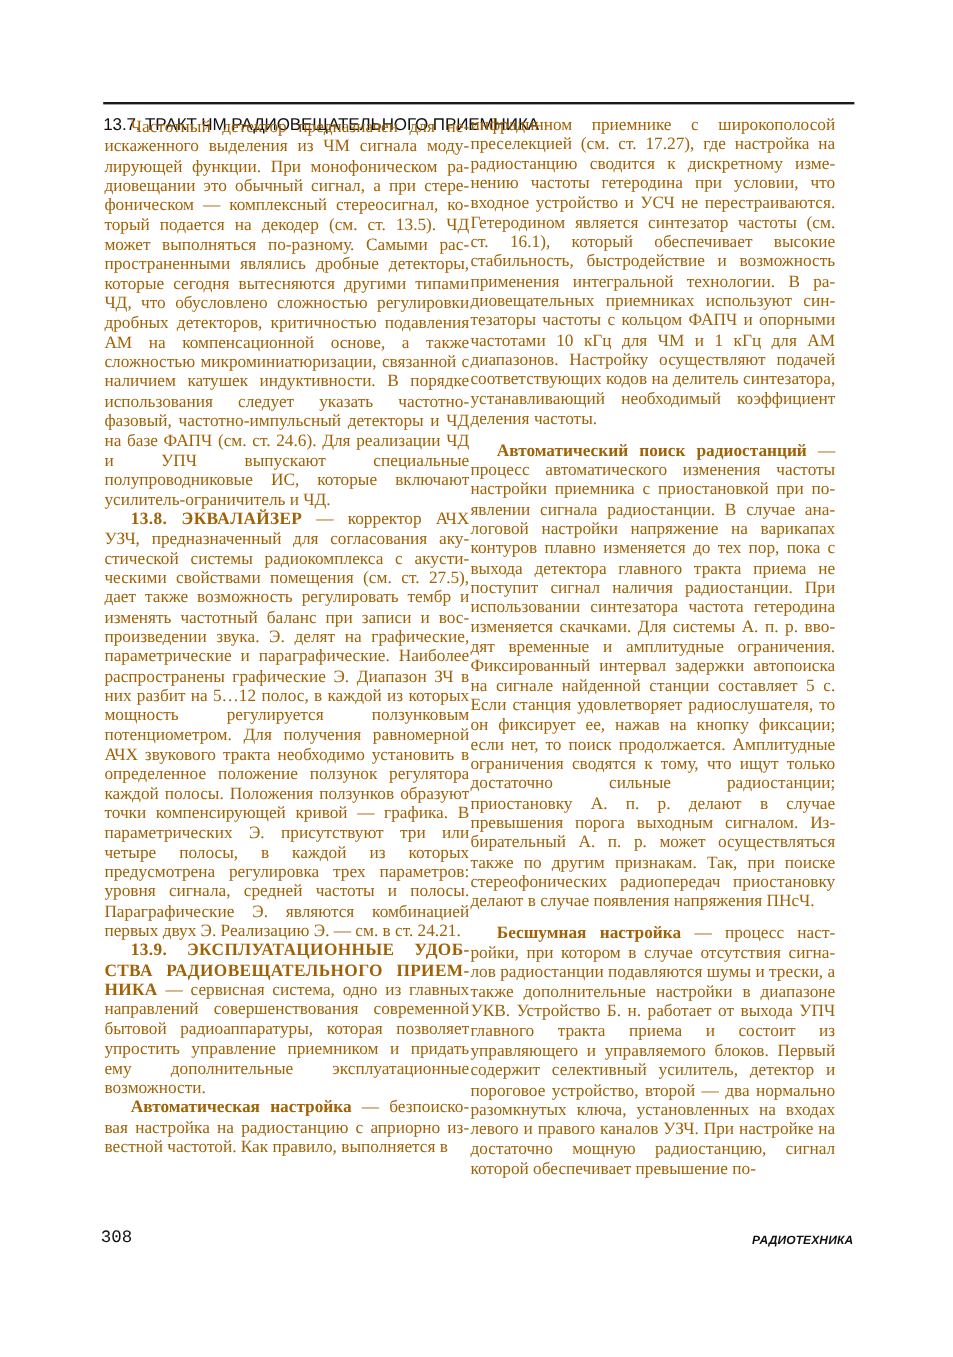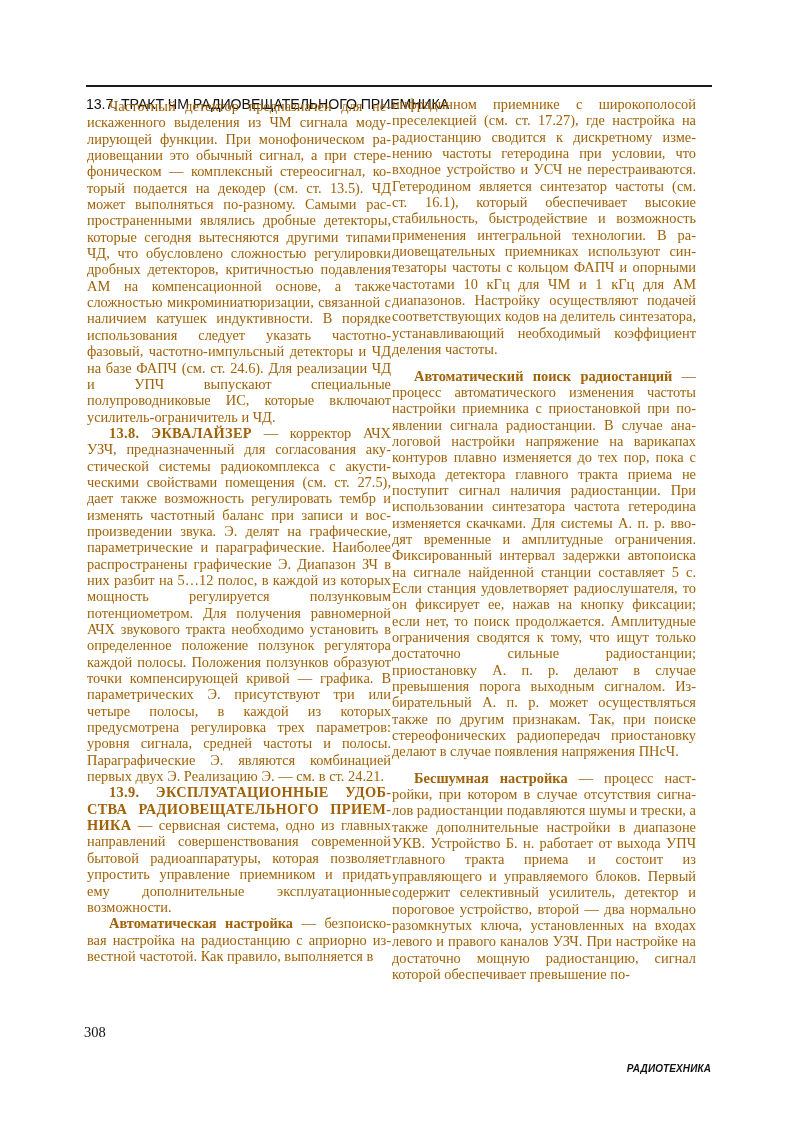--- a/index.html
+++ b/index.html
@@ -17,26 +17,26 @@
   }
   .col-left { left: 87px; }
   .col-right { left: 392px; top: 96px; }
   .column p { margin: 0; text-indent: 0; }
   .column p.indent { text-indent: 22px; }
   .column p.gap { margin-top: 10px; }
   .column b { font-weight: bold; }
   .column .sec { font-weight: bold; letter-spacing: 0.3px; }
   .page-number {
     position: absolute; left: 84px; top: 1024px;
-    font-family: Liberation Serif, serif; font-size: 14.5px; color: #111;
+    font-family: Liberation Mono, monospace; font-size: 14.5px; color: #111;
   }
   .footer-title {
     position: absolute; right: 83px; top: 1029px;
     font-family: "Liberation Sans", sans-serif; font-size: 10px; font-style: italic; font-weight: bold;
-    letter-spacing: 0.1px; color: #111; margin-top: 34px;
+    letter-spacing: 0.1px; color: #111;
   }
 </style>
 </head>
 <body>
 
 <div class="running-head">13.7. ТРАКТ ЧМ РАДИОВЕЩАТЕЛЬНОГО ПРИЕМНИКА</div>
 <div class="head-rule"></div>
 
 <div class="column col-left">
   <p class="indent">Частотный детектор предназначен для не­искаженного выделения из ЧМ сигнала моду­лирующей функции. При монофоническом ра­диовещании это обычный сигнал, а при стере­фоническом — комплексный стереосигнал, ко­торый подается на декодер (см. ст. 13.5). ЧД может выполняться по-разному. Самыми рас­пространенными являлись дробные детекто­ры, которые сегодня вытесняются другими ти­пами ЧД, что обусловлено сложностью регули­ровки дробных детекторов, критичностью по­давления АМ на компенсационной основе, а также сложностью микроминиатюризации, связанной с наличием катушек индуктивности. В порядке использования следует указать час­тотно-фазовый, частотно-импульсный детекто­ры и ЧД на базе ФАПЧ (см. ст. 24.6). Для реа­лизации ЧД и УПЧ выпускают специальные полупроводниковые ИС, которые включают усилитель-ограничитель и ЧД.</p>

